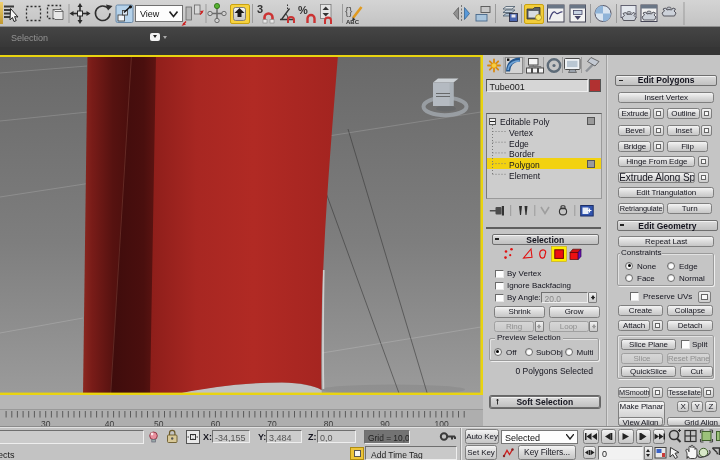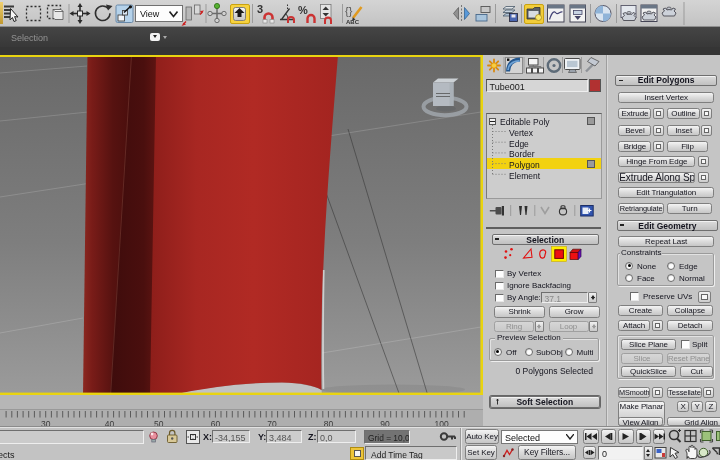--- a/index.html
+++ b/index.html
@@ -288,21 +288,21 @@
  <div class="a" style="left:3px;top:171.5px;width:115px;height:2px;background:#5f5f5f"></div>
 
  <div class="hdr" style="left:8.5px;top:178.5px;width:107.5px;height:11.5px;line-height:10px">Selection</div>
  <div class="a" style="left:11.5px;top:183px;width:4px;height:1.5px;background:#222"></div>
  <div class="cb" style="left:12px;top:214.5px"></div>
     <div class="lbl" style="left:24px;top:214px">By Vertex</div>
  <div class="cb" style="left:12px;top:226.5px"></div>
     <div class="lbl" style="left:24px;top:226px">Ignore Backfacing</div>
  <div class="cb" style="left:12px;top:238.5px"></div>
     <div class="lbl" style="left:24px;top:238px">By Angle:</div>
- <div class="sunk" style="left:57.5px;top:236.5px;width:47px;height:11.5px;color:#8a8a8a;padding:1px 0 0 3px">37,1</div>
+ <div class="sunk" style="left:57.5px;top:236.5px;width:47px;height:11.5px;color:#8a8a8a;padding:1px 0 0 3px">20,0</div>
  <div class="spin" style="left:105px;top:236.5px;height:11.5px">
       <i class="u"></i>
       <i class="d"></i>
     </div>
  <div class="btn" style="left:11px;top:251px;width:51px;height:11.5px;line-height:10px">Shrink</div>
  <div class="btn" style="left:65.5px;top:251px;width:51px;height:11.5px;line-height:10px">Grow</div>
  <div class="btn dis" style="left:11px;top:265.5px;width:40px;height:11px;line-height:9.5px">Ring</div>
  <div class="spin dis" style="left:51.5px;top:265.5px;height:11px">
       <i class="u"></i>
       <i class="d"></i>

